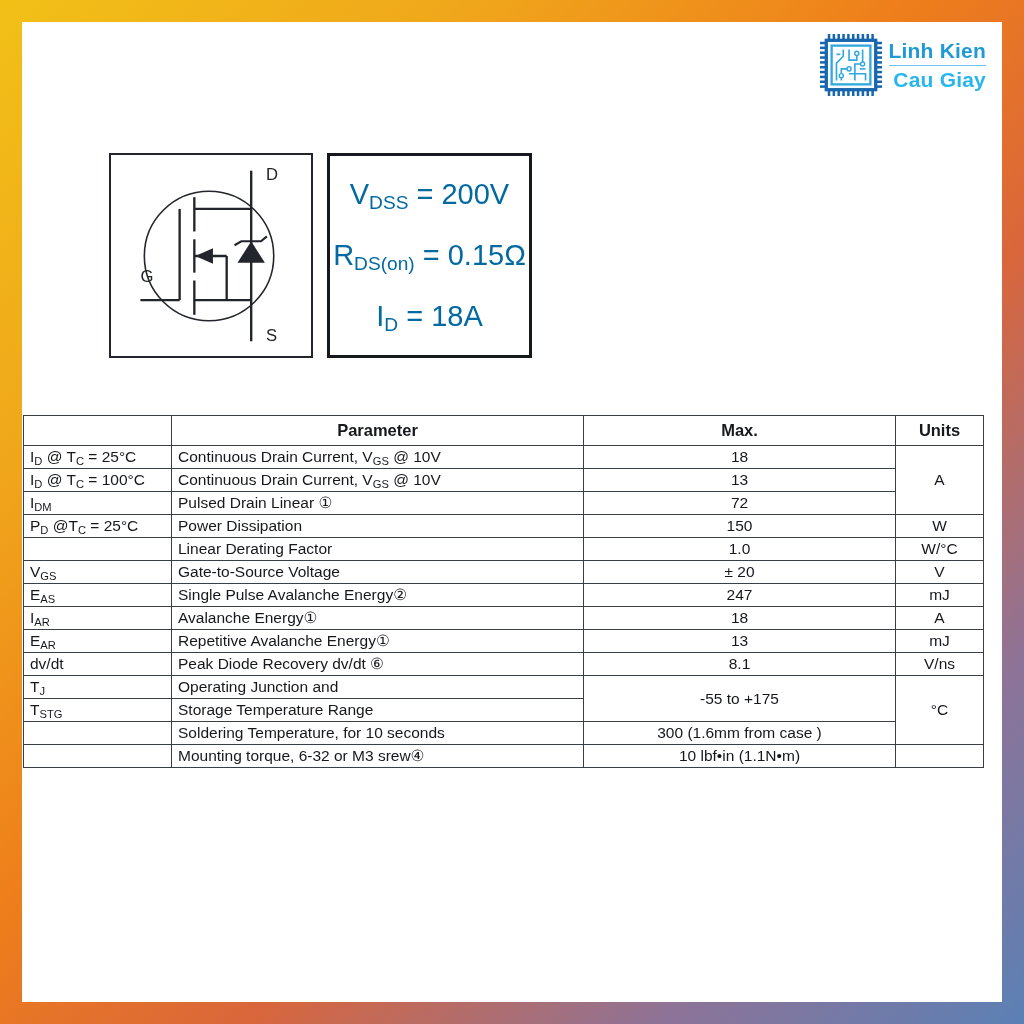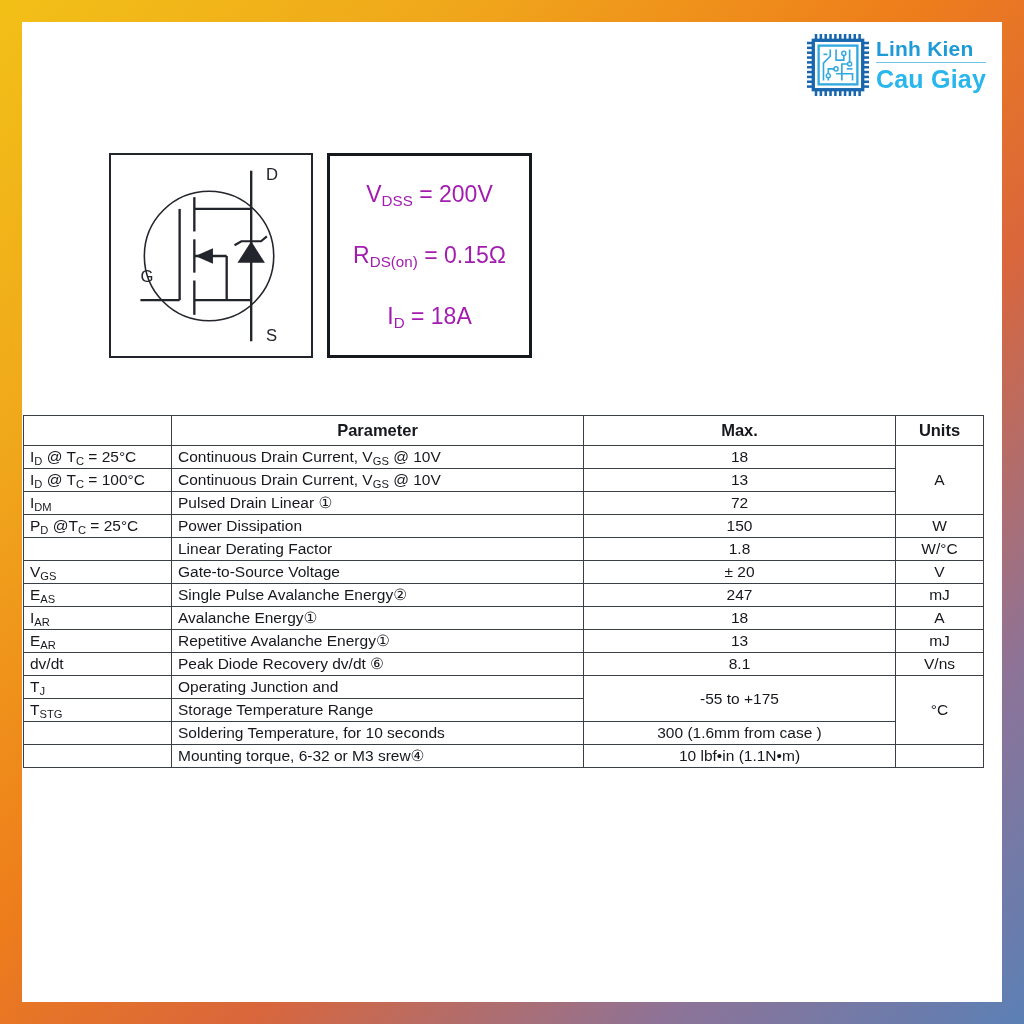--- a/index.html
+++ b/index.html
@@ -64,21 +64,21 @@
     line-height: 1.12;
     padding-bottom: 1px;
   }
   .logo-rule {
     width: 100%;
     height: 1px;
     background: #6FC4EA;
     margin: 1px 0 2px 0;
   }
   .logo-line2 {
-    font-size: 25px;
+    font-size: 21px;
     font-weight: bold;
     color: #29B6EC;
     letter-spacing: .2px;
     line-height: 1.12;
     align-self: flex-end;
   }
 
   
   #symbol-box {
     position: absolute;
@@ -101,22 +101,22 @@
     border: 3px solid #15181d;
     background: #fff;
     box-sizing: border-box;
     display: flex;
     flex-direction: column;
     justify-content: space-around;
     align-items: center;
     padding: 8px 0;
   }
   .spec-line {
-    font-size: 23px;
-    color: #a21caf;
+    font-size: 29px;
+    color: #0369a1;
     white-space: nowrap;
     text-align: center;
   }
   .spec-line sub {
     font-size: 0.66em;
     vertical-align: baseline;
     position: relative;
     top: 0.28em;
   }
 
@@ -331,21 +331,21 @@
           </tr>
           <tr>
             <td class="c-sym">P<sub>D</sub> @T<sub>C</sub> = 25°C</td>
             <td class="c-param">Power Dissipation</td>
             <td class="c-max">150</td>
             <td class="c-units" rowspan="1">W</td>
           </tr>
           <tr>
             <td class="c-sym"></td>
             <td class="c-param">Linear Derating Factor</td>
-            <td class="c-max">1.8</td>
+            <td class="c-max">1.0</td>
             <td class="c-units" rowspan="1">W/°C</td>
           </tr>
           <tr>
             <td class="c-sym">V<sub>GS</sub></td>
             <td class="c-param">Gate-to-Source Voltage</td>
             <td class="c-max">± 20</td>
             <td class="c-units" rowspan="1">V</td>
           </tr>
           <tr>
             <td class="c-sym">E<sub>AS</sub></td>

